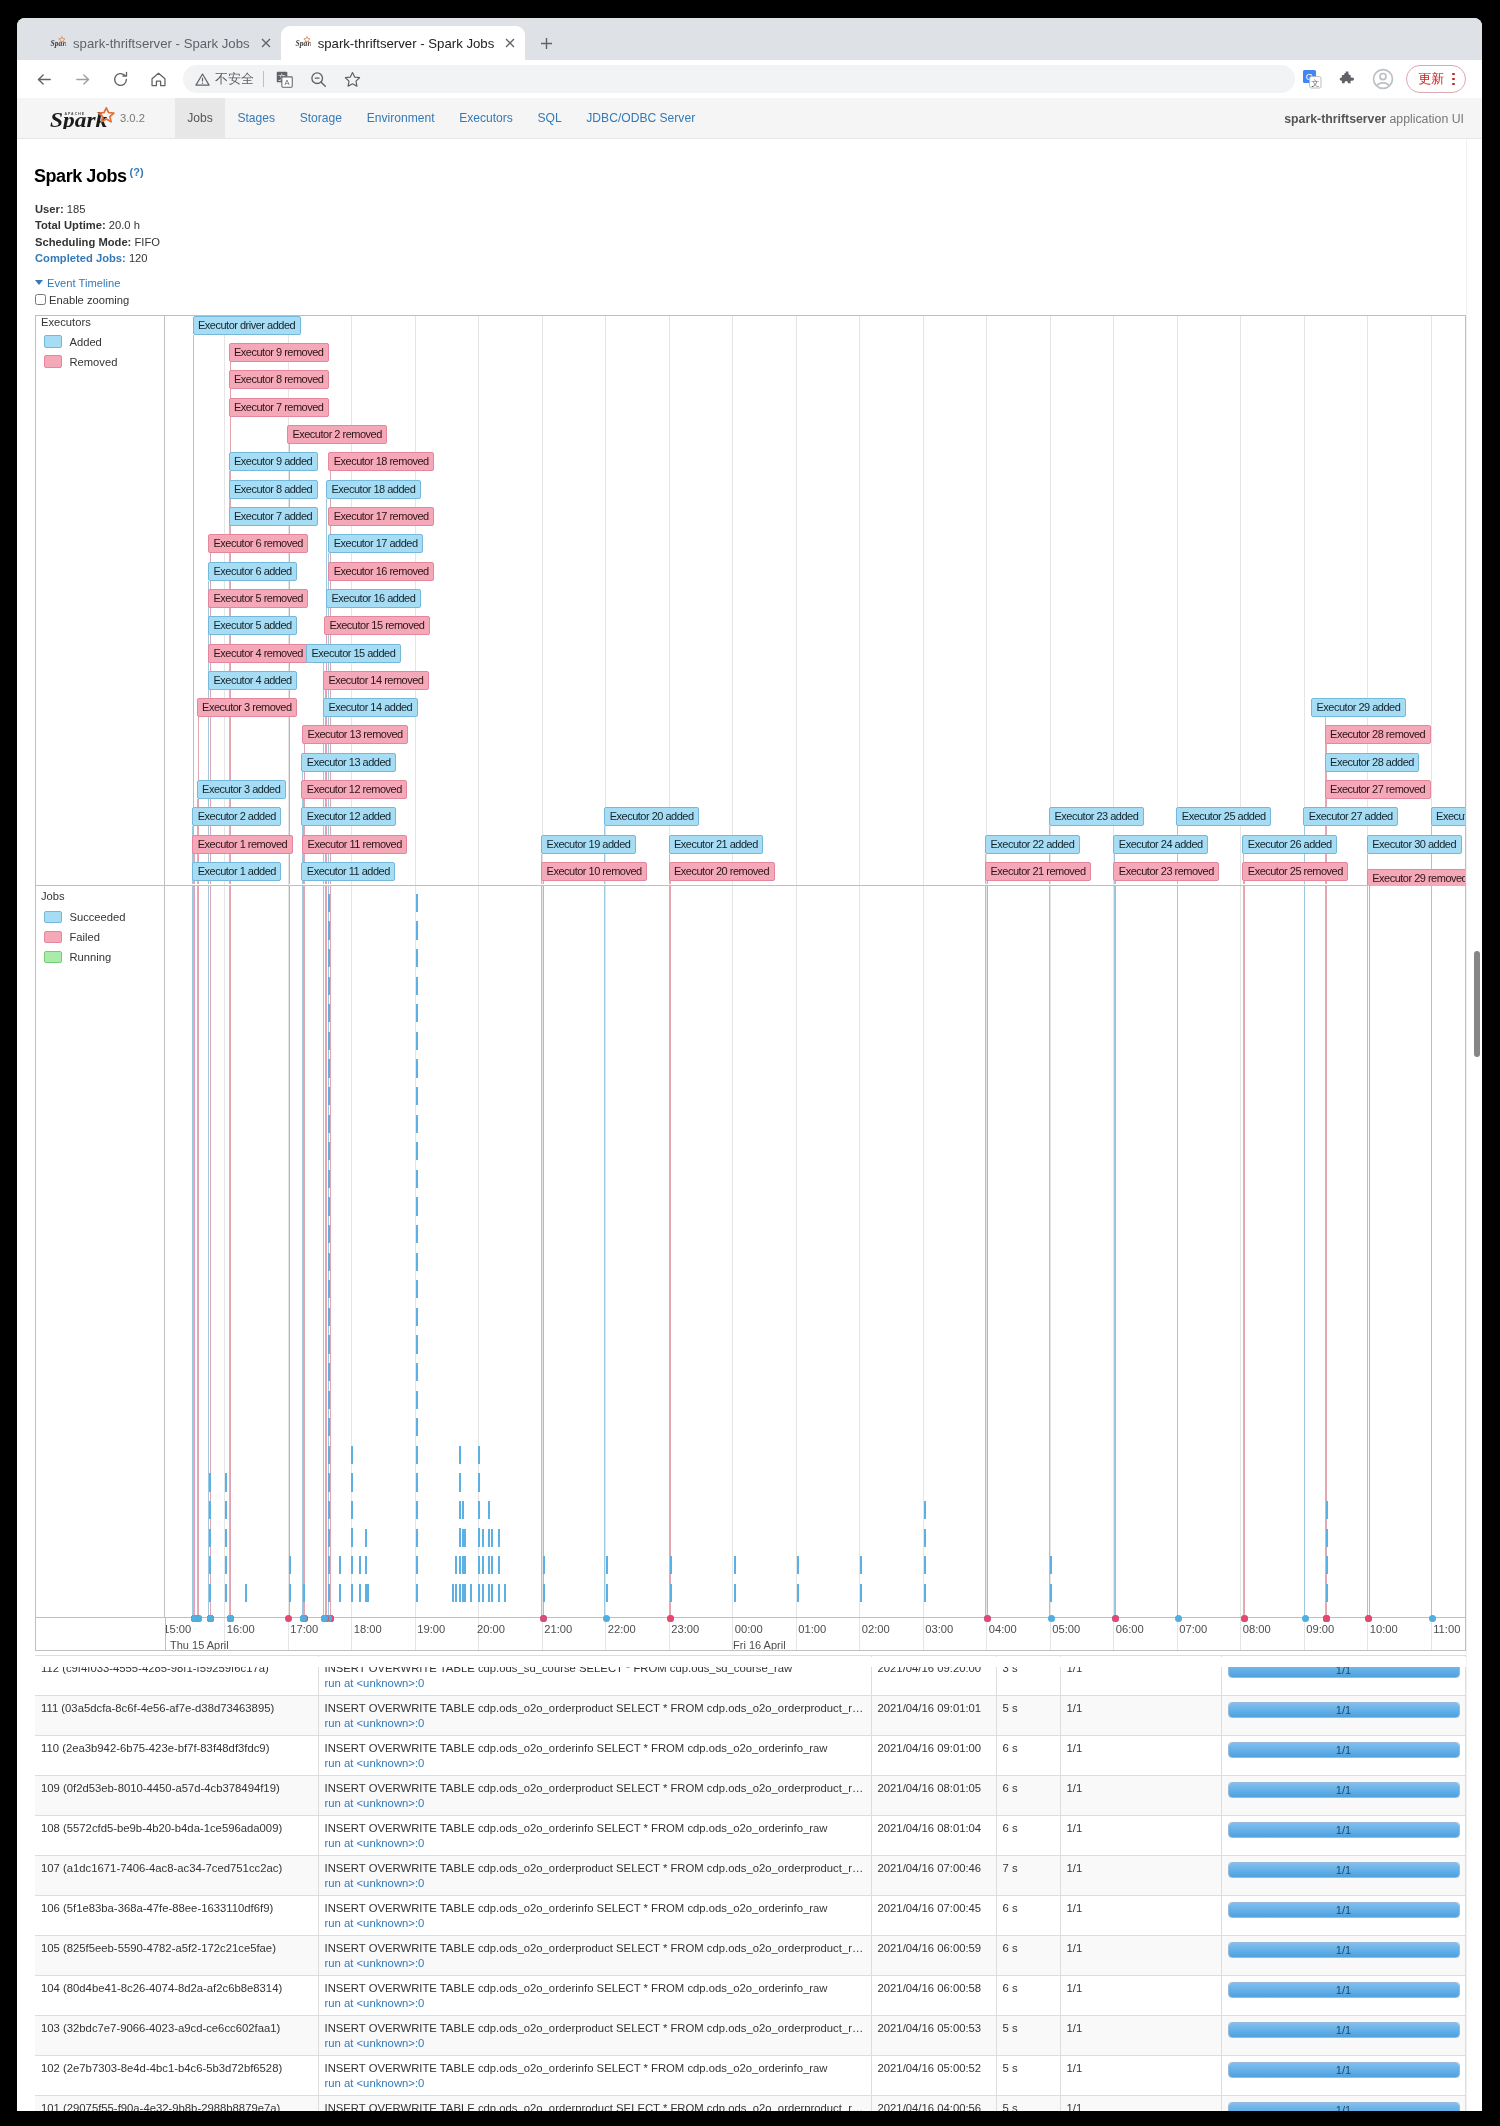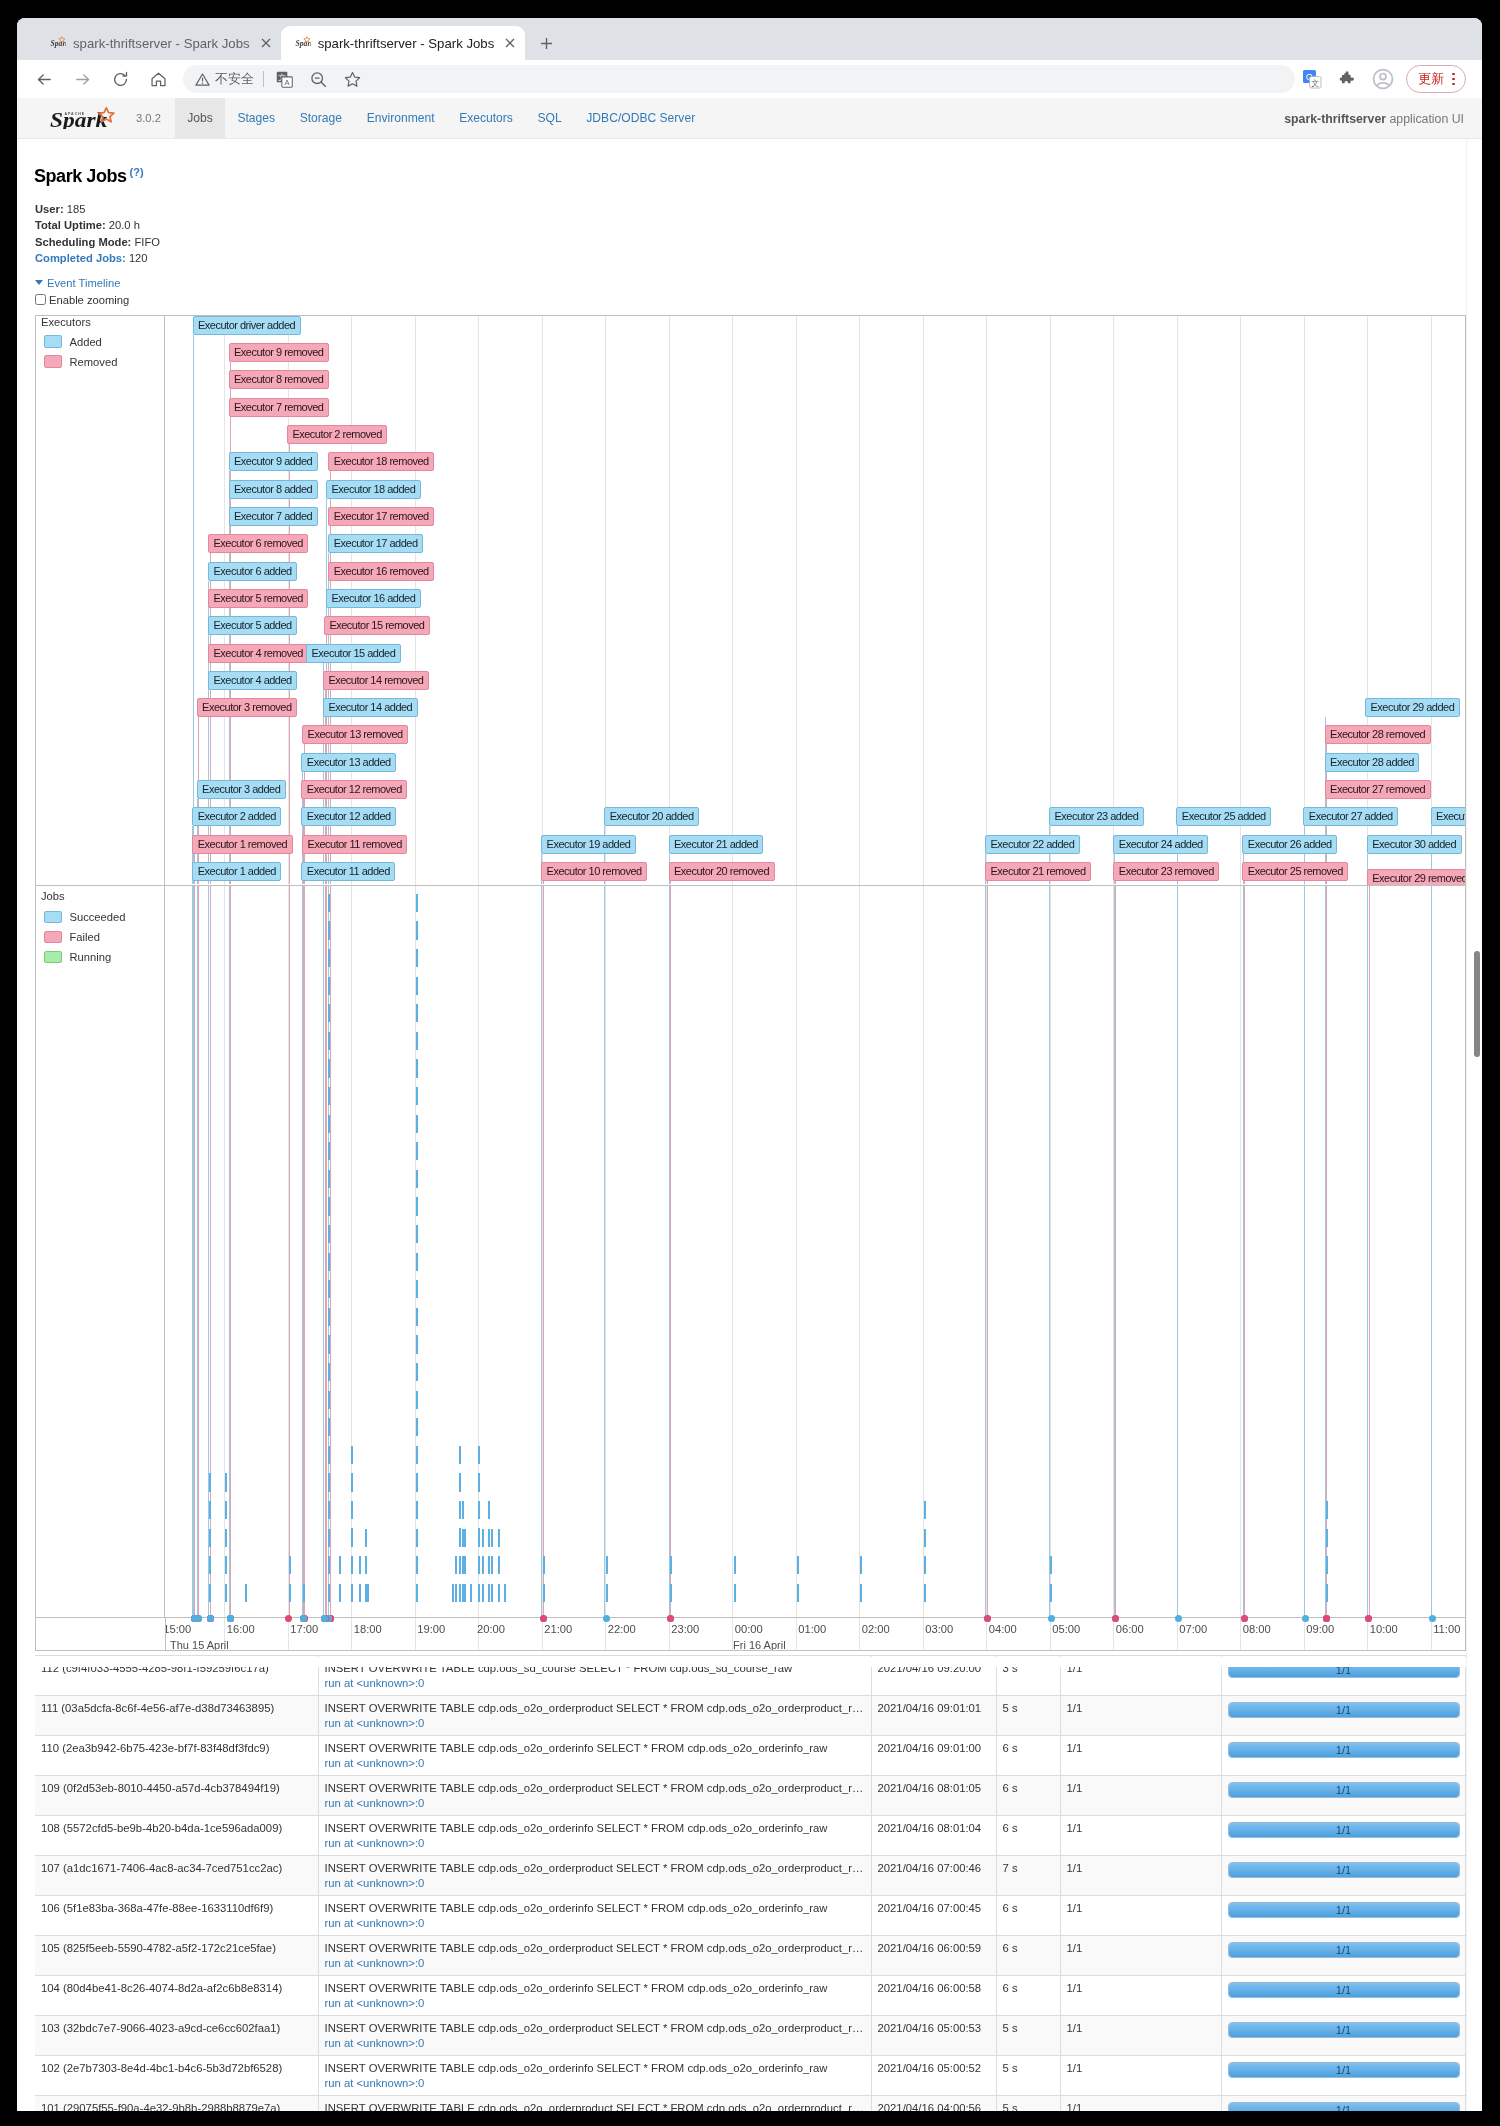--- a/index.html
+++ b/index.html
@@ -238,21 +238,21 @@
     </div>
   </div>
 
   <div id="sparknav">
     <div id="sparklogo">
       <svg width="66" height="22" viewBox="0 0 66 22">
         <text x="14.5" y="8.0" font-size="3.5" fill="#4a4a4a" font-family="'Liberation Sans',sans-serif" letter-spacing="1" font-weight="700">APACHE</text>
         <text x="0" y="20.2" font-size="21" font-style="italic" font-weight="bold" fill="#1b1b1b" font-family="'Liberation Serif',serif" textLength="57.3" lengthAdjust="spacingAndGlyphs">Spark</text>
         <path d="M56.3 0.8 L58.6 5.6 L63.9 6.0 L59.9 9.6 L61.1 14.8 L56.3 12.0 L51.5 14.8 L52.7 9.6 L48.7 6.0 L54.0 5.6 Z" fill="none" stroke="#e2703a" stroke-width="1.7" stroke-linejoin="round"></path>
       </svg>
-      <span style="font-size:11.2px;color:#777;margin-left:20px">3.0.2</span>
+      <span style="font-size:11.2px;color:#777;margin-left:4px">3.0.2</span>
     </div>
     <div class="navitems">
         <a class="navitem active">Jobs</a>
         <a class="navitem">Stages</a>
         <a class="navitem">Storage</a>
         <a class="navitem">Environment</a>
         <a class="navitem">Executors</a>
         <a class="navitem">SQL</a>
         <a class="navitem">JDBC/ODBC Server</a>
       </div>
@@ -388,21 +388,21 @@
               <div class="evbox removed" style="left:172px;top:272.8px">Executor 5 removed</div>
               <div class="evbox added" style="left:290px;top:272.8px">Executor 16 added</div>
               <div class="evbox added" style="left:172px;top:300.1px">Executor 5 added</div>
               <div class="evbox removed" style="left:287.9px;top:300.1px">Executor 15 removed</div>
               <div class="evbox removed" style="left:172px;top:327.5px">Executor 4 removed</div>
               <div class="evbox added" style="left:270px;top:327.5px">Executor 15 added</div>
               <div class="evbox added" style="left:172px;top:354.8px">Executor 4 added</div>
               <div class="evbox removed" style="left:286.9px;top:354.8px">Executor 14 removed</div>
               <div class="evbox removed" style="left:160.6px;top:382.1px">Executor 3 removed</div>
               <div class="evbox added" style="left:286.9px;top:382.1px">Executor 14 added</div>
-              <div class="evbox added" style="left:1329px;top:382.1px">Executor 29 added</div>
+              <div class="evbox added" style="left:1275px;top:382.1px">Executor 29 added</div>
               <div class="evbox removed" style="left:266.1px;top:409.4px">Executor 13 removed</div>
               <div class="evbox removed" style="left:1288.6px;top:409.4px">Executor 28 removed</div>
               <div class="evbox added" style="left:265.3px;top:436.8px">Executor 13 added</div>
               <div class="evbox added" style="left:1288.6px;top:436.8px">Executor 28 added</div>
               <div class="evbox added" style="left:160.6px;top:464.1px">Executor 3 added</div>
               <div class="evbox removed" style="left:265.3px;top:464.1px">Executor 12 removed</div>
               <div class="evbox removed" style="left:1288.6px;top:464.1px">Executor 27 removed</div>
               <div class="evbox added" style="left:156.2px;top:491.4px">Executor 2 added</div>
               <div class="evbox added" style="left:265.3px;top:491.4px">Executor 12 added</div>
               <div class="evbox added" style="left:568.2px;top:491.4px">Executor 20 added</div>

